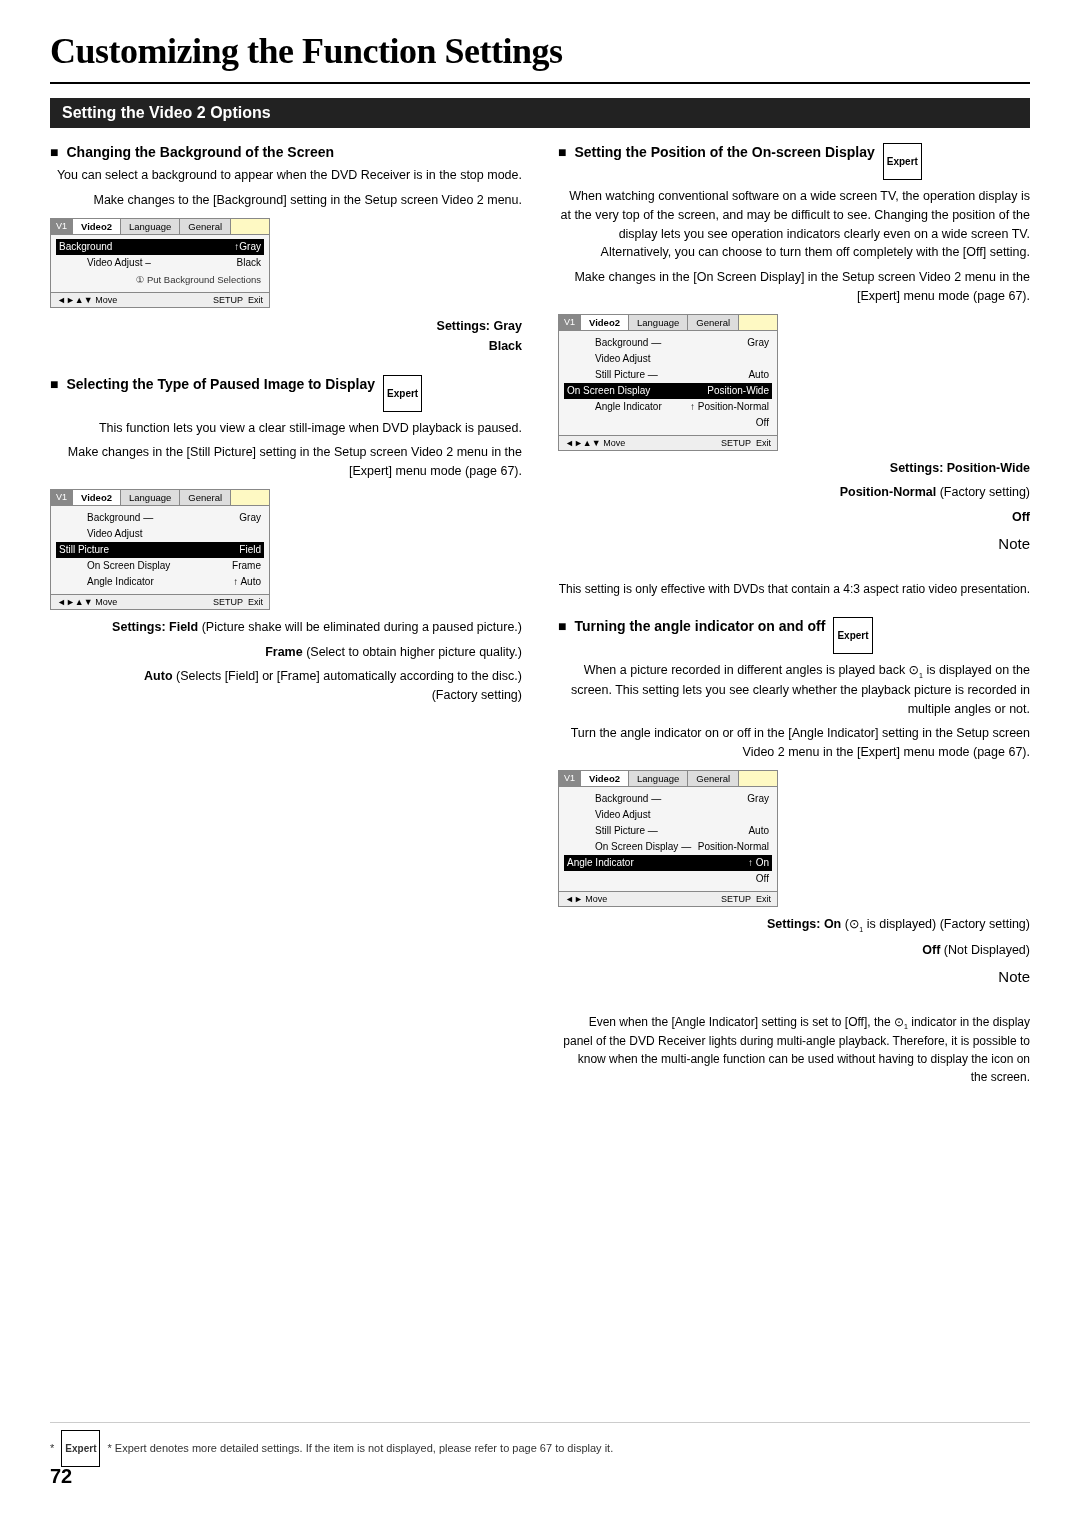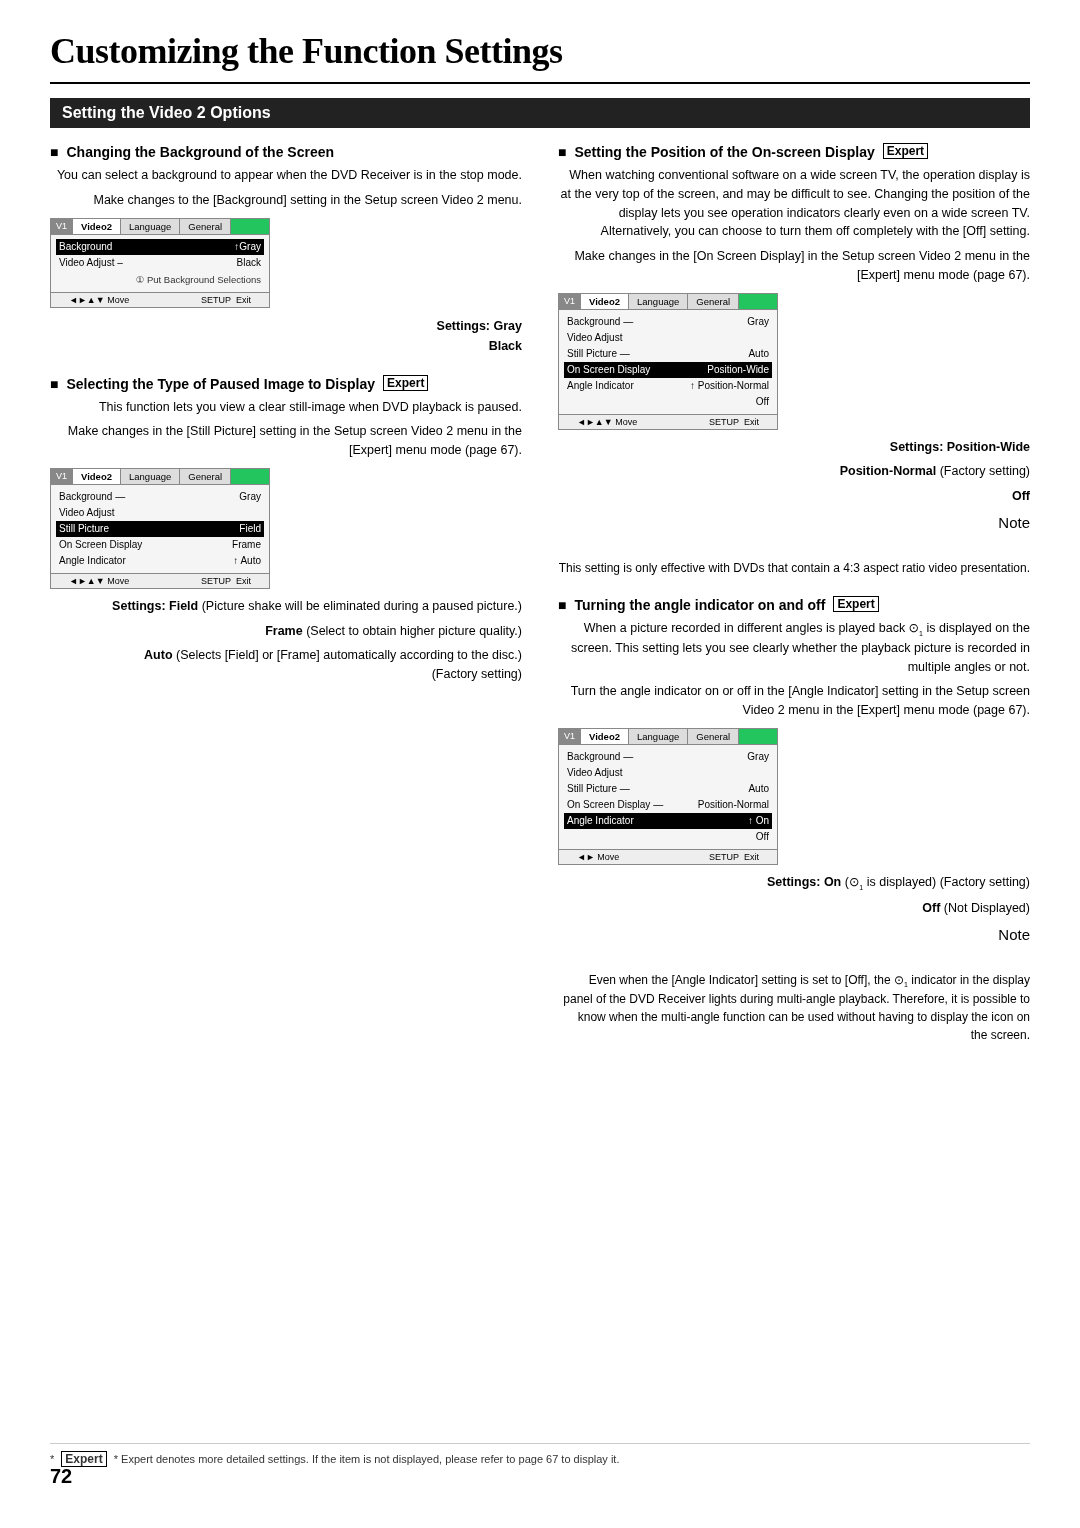--- a/index.html
+++ b/index.html
@@ -51,23 +51,23 @@
       gap: 4px;
     }
     .subsection-title::before {
       content: '■';
       font-size: 14px;
       margin-right: 4px;
     }
     .expert-badge {
       display: inline-block;
       border: 1px solid #000;
-      font-size: 12px;
-      font-weight: bold;
-      padding: 0px 3px;
+      font-size: 10px;
+      font-weight: bold;
+      padding: 12px 3px;
       margin-left: 4px;
       vertical-align: middle;
       font-family: Arial, Helvetica, sans-serif;
       position: relative;
       top: -1px;
     }
     p {
       margin-bottom: 6px;
       line-height: 1.5;
       font-size: 12.5px;
@@ -83,21 +83,21 @@
     
     .screen-mockup {
       border: 1px solid #888;
       background: #f5f5f5;
       margin: 8px 0 8px 0;
       width: 220px;
       font-size: 10px;
     }
     .screen-tab-row {
       display: flex;
-      background: #22c55e;
+      background: #fef9c3;
       border-bottom: 1px solid #888;
     }
     .screen-tab {
       padding: 2px 8px;
       border-right: 1px solid #888;
       font-size: 9.5px;
       background: #ddd;
     }
     .screen-tab.active {
       background: #fff;
@@ -113,34 +113,35 @@
     }
     .screen-body {
       padding: 4px 8px;
     }
     .screen-row {
       display: flex;
       justify-content: space-between;
       padding: 1px 0;
       font-size: 10px;
       line-height: 1.4;
+      margin-left: 28px;
     }
     .screen-row.highlighted {
       background: #000;
       color: #fff;
       padding: 1px 3px;
       margin: 0 -3px;
     }
     .screen-row .row-label { }
     .screen-row .row-value { }
     .screen-footer {
       display: flex;
       justify-content: space-between;
       border-top: 1px solid #888;
-      padding: 2px 18px;
+      padding: 2px 6px;
       font-size: 9px;
       background: #eee;
     }
     .screen-note {
       font-size: 9.5px;
       margin: 3px 0;
       color: #333;
     }
     .note-section {
       margin-top: 8px;

